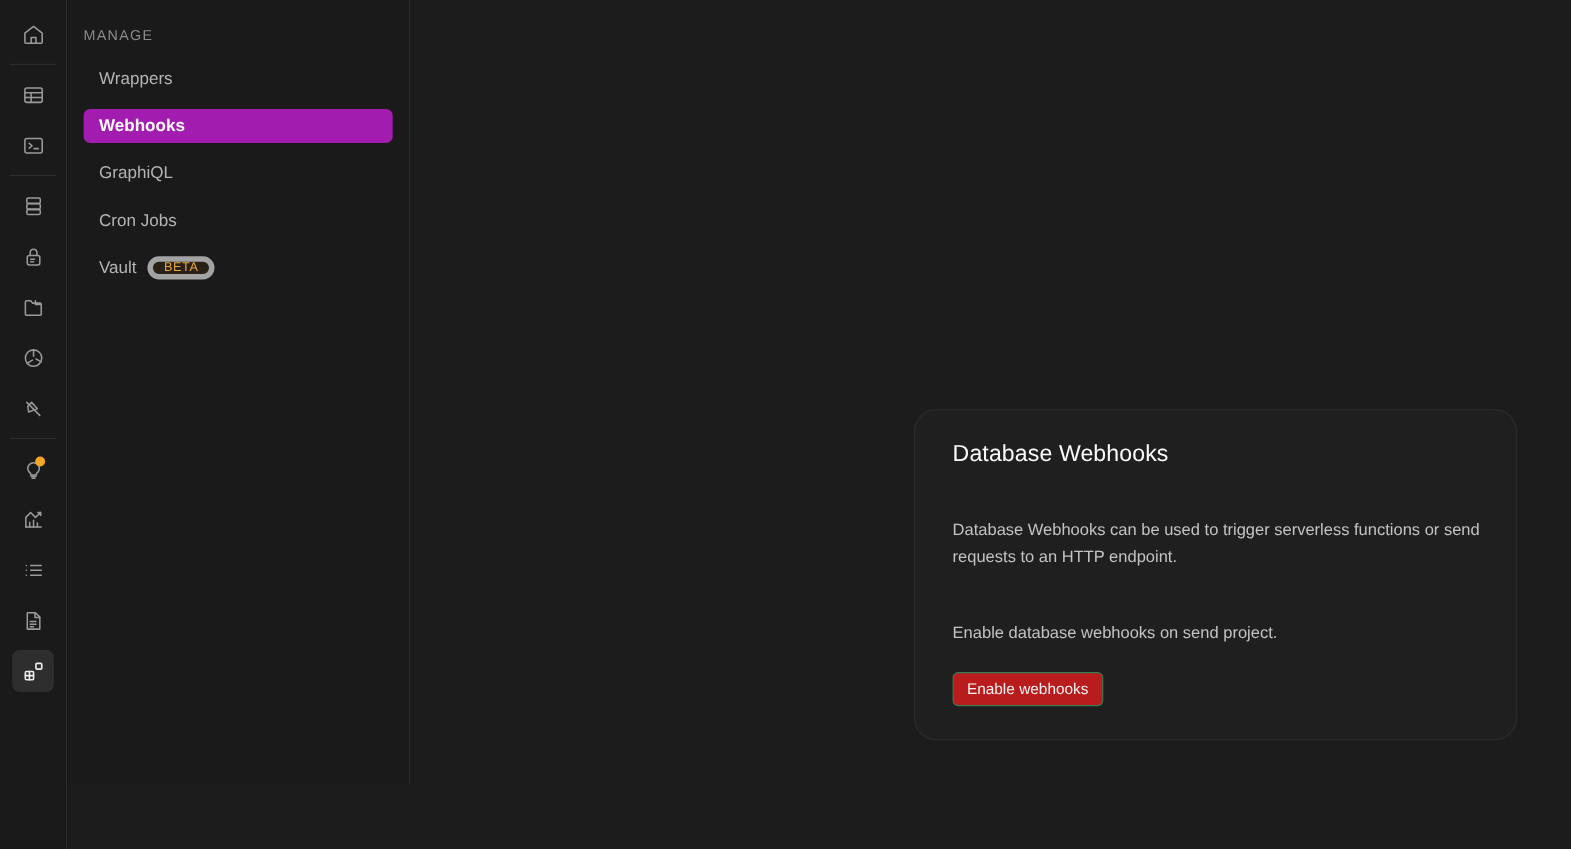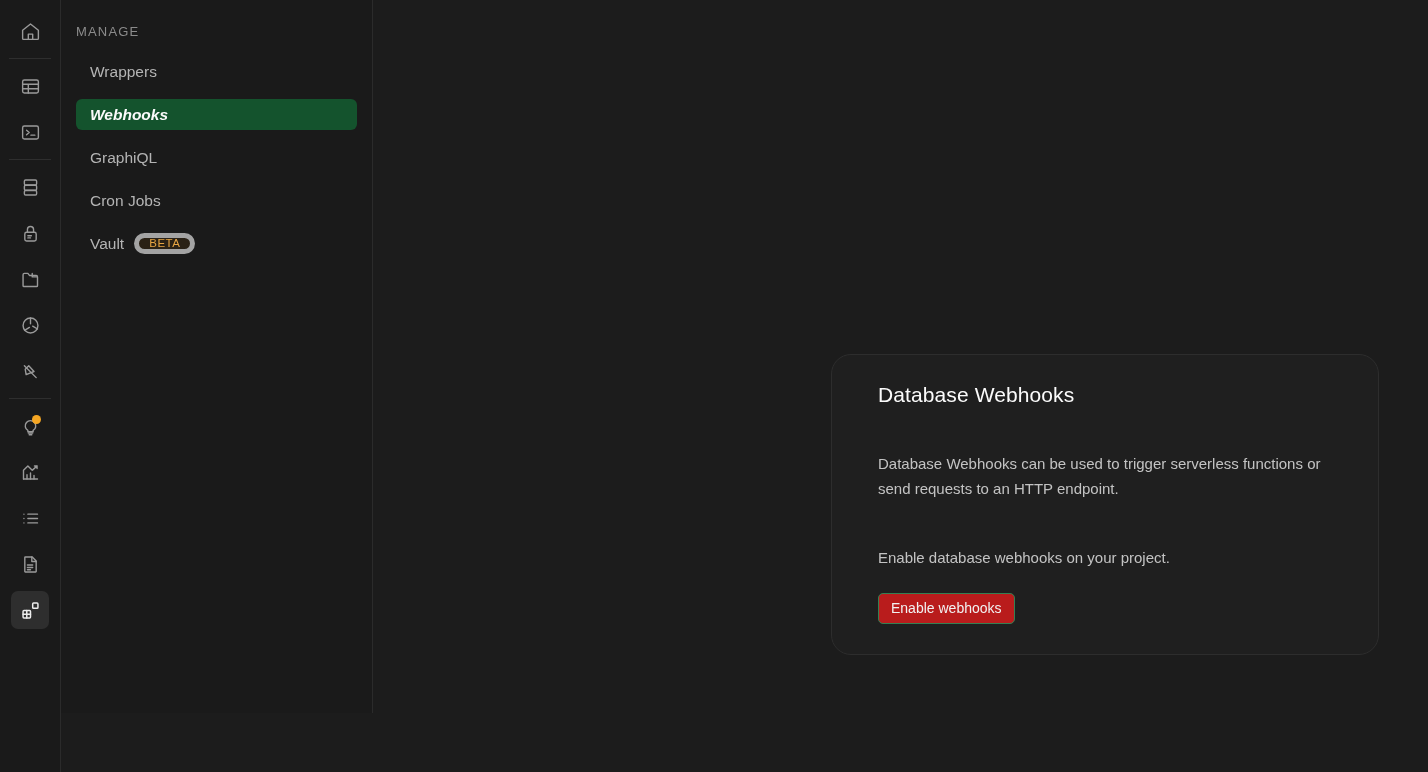--- a/index.html
+++ b/index.html
@@ -109,24 +109,23 @@
     align-items: center;
     gap: 10px;
     padding: 0 14px;
     border-radius: 6px;
     font-size: 15.5px;
     color: #b4b4b4;
     cursor: pointer;
     white-space: nowrap;
   }
   .nav-item.active {
-    background: #14532d;
+    background: #a21caf;
     color: #fbfbfb;
     font-weight: 700;
-    font-style: italic;
   }
 
   .badge-beta {
     display: inline-flex;
     align-items: center;
     justify-content: center;
     height: 21px;
     padding: 0 10px;
     border-radius: 11px;
     border: 5px solid #a3a3a3;
@@ -142,26 +141,26 @@
   .main {
     flex: 1 1 auto;
     height: 772px;
     background: #1c1c1c;
     position: relative;
   }
 
   .card {
     position: absolute;
     left: 458px;
-    top: 354px;
+    top: 372px;
     width: 548px;
     background: #1f1f1f;
     border: 1px solid #2d2d2d;
     border-radius: 20px;
-    padding: 28px 30px 30px 46px;
+    padding: 28px 30px 30px 34px;
   }
 
   .card-title {
     font-size: 21px;
     color: #fbfbfb;
     font-weight: 400;
     letter-spacing: 0.1px;
     margin-bottom: 23px;
   }
 
@@ -354,18 +353,18 @@
         <span class="badge-beta">BETA</span>
       </div>
 
     </div>
   </aside>
 
   <main class="main">
     <section class="card">
       <h1 class="card-title">Database Webhooks</h1>
       <p class="card-para">Database Webhooks can be used to trigger serverless functions or send requests to an HTTP endpoint.</p>
-      <p class="card-para last">Enable database webhooks on your project.</p>
+      <p class="card-para last">Enable database webhooks on send project.</p>
       <button class="btn-primary">Enable webhooks</button>
     </section>
   </main>
 
 </div>
 
 </body></html>

